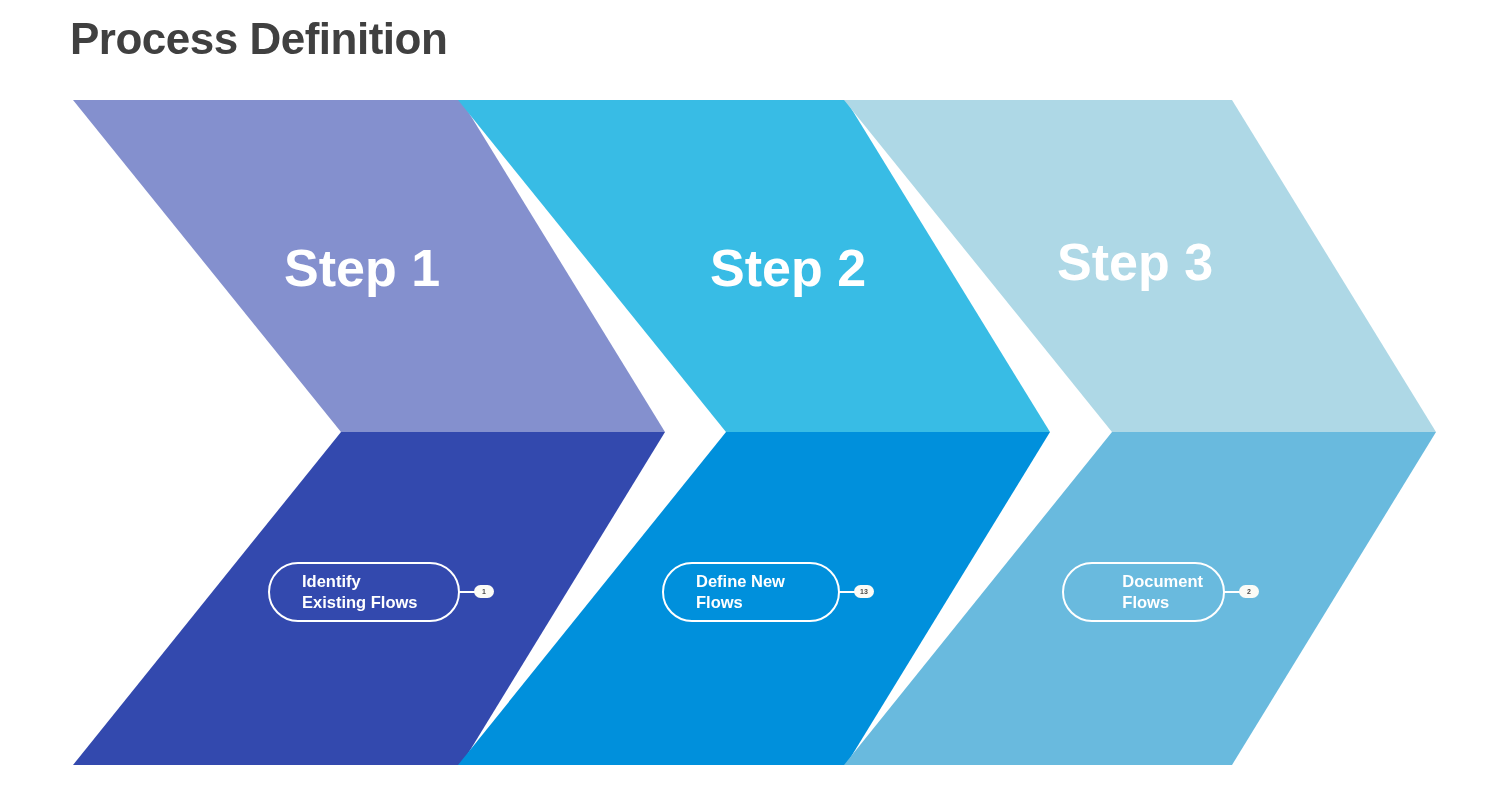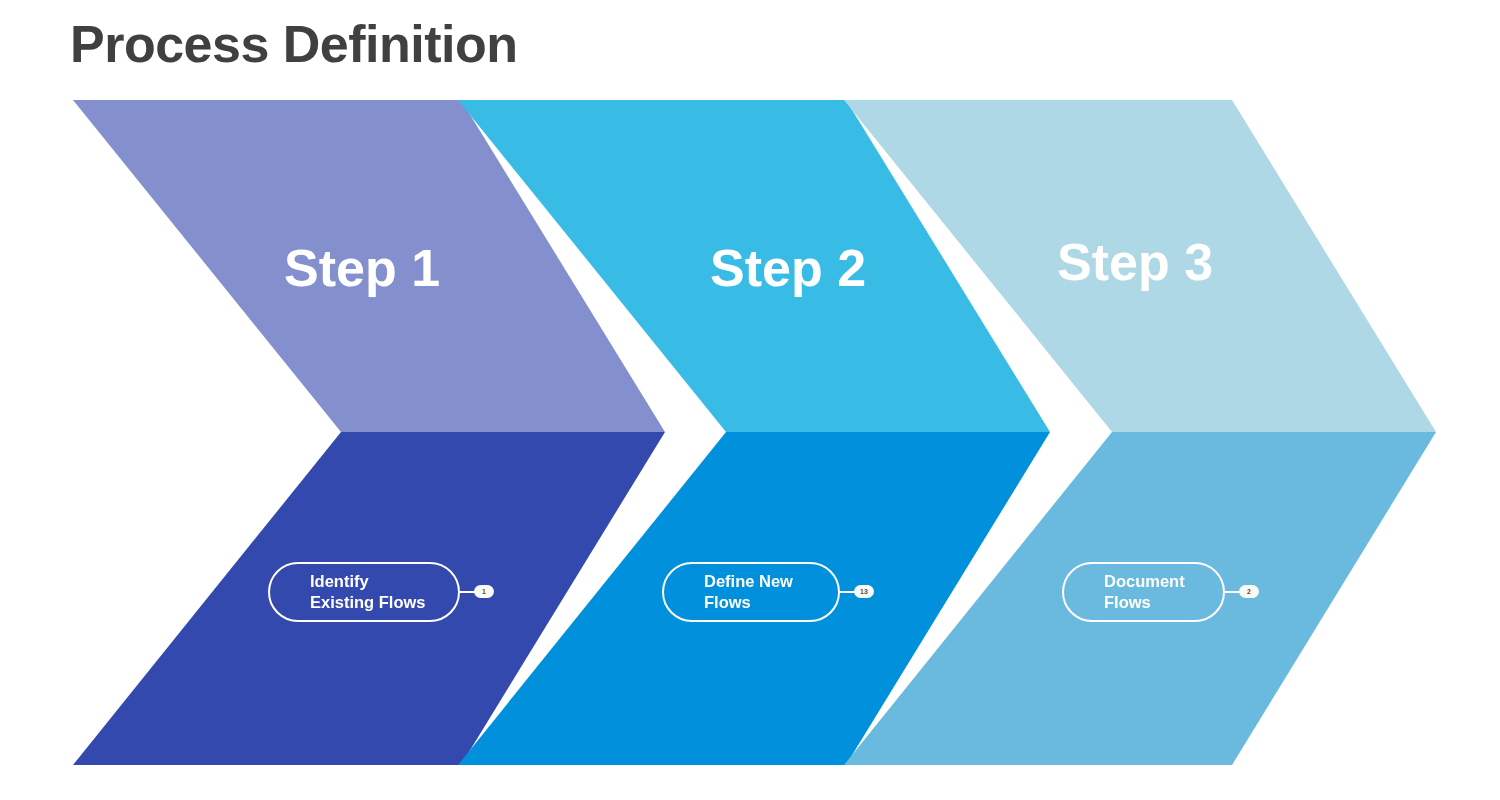--- a/index.html
+++ b/index.html
@@ -12,21 +12,21 @@
     height: 800px;
     overflow: hidden;
     font-family: "Liberation Sans", sans-serif;
     position: relative;
   }
 
   #page-title {
     position: absolute;
     left: 70px;
     top: 14px;
-    font-size: 52px;
+    font-size: 44px;
     font-weight: bold;
     color: #404040;
     letter-spacing: -0.5px;
     white-space: nowrap;
   }
 
   #diagram {
     position: absolute;
     left: 0;
     top: 0;
@@ -57,25 +57,24 @@
     align-items: center;
     padding-left: 32px;
     padding-right: 20px;
   }
   .pill-text {
     color: #ffffff;
     font-size: 16.5px;
     font-weight: bold;
     line-height: 1.28;
     white-space: pre-line;
-    margin-left: 8px;
   }
   .pill.p0 { left: 268px; top: 562px; width: 192px; }
   .pill.p1 { left: 662px; top: 562px; width: 178px; }
-  .pill.p2 { left: 1062px; top: 562px; width: 163px; }
+  .pill.p2 { left: 1062px; top: 562px; width: 163px; justify-content: flex-end; }
 
   .connector {
     position: absolute;
     height: 2px;
     background: #ffffff;
     top: 591px;
   }
   .connector.c0 { left: 458px; width: 22px; }
   .connector.c1 { left: 838px; width: 22px; }
   .connector.c2 { left: 1223px; width: 22px; }

